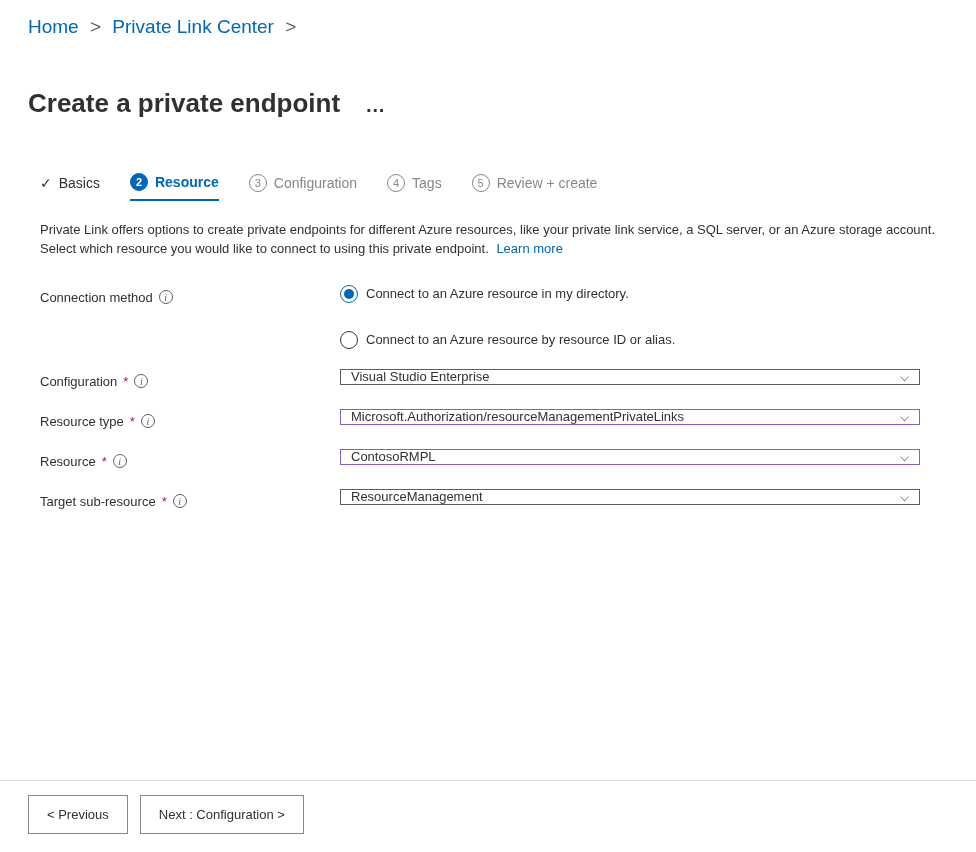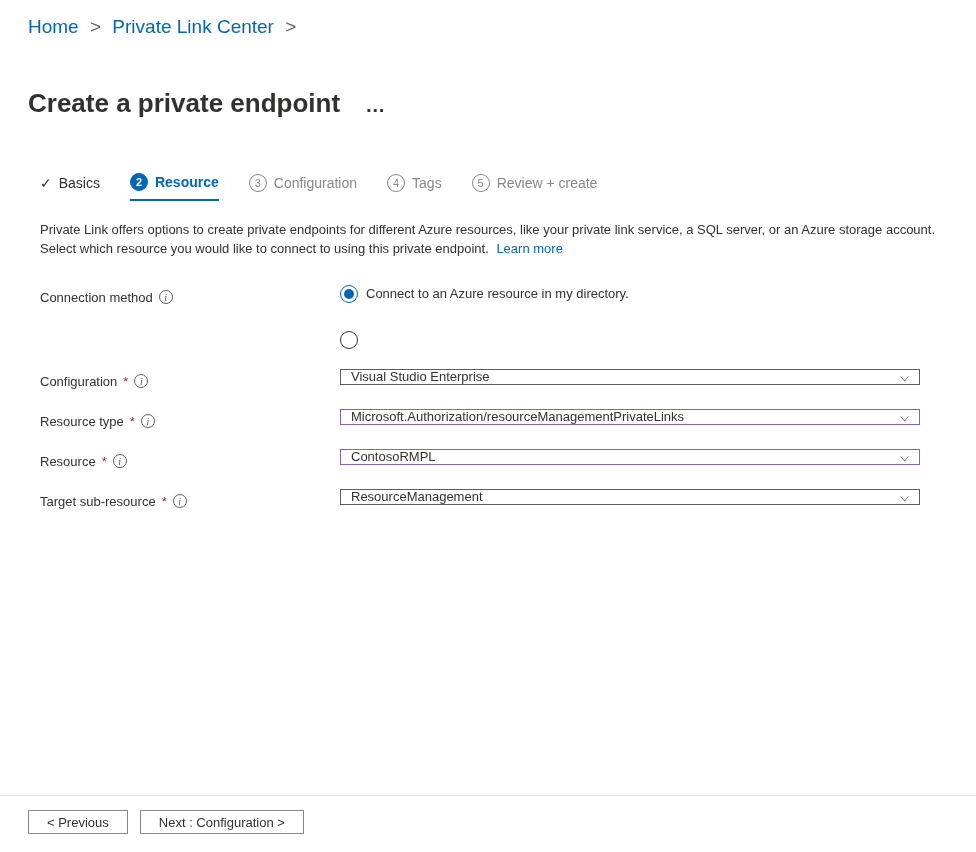--- a/index.html
+++ b/index.html
@@ -114,21 +114,21 @@
   .footer {
     position: absolute;
     bottom: 0; left: 0; right: 0;
     border-top: 1px solid #e1dfdd;
     padding: 14px 28px 18px;
     display: flex;
     gap: 12px;
     background: #fff;
   }
   .btn {
-    height: 24px;
+    height: 39px;
     padding: 0 18px;
     border: 1px solid #8a8886;
     background: #fff;
     font-size: 13px;
     color: #323130;
     cursor: pointer;
   }
 </style>
 </head>
 <body>
@@ -183,20 +183,21 @@
     <div class="form-control">
       <div class="radio-group">
         <label class="radio-item">
           <span class="radio-outer selected">
               <span class="radio-inner"></span>
             </span>
           <span>Connect to an Azure resource in my directory.</span>
         </label>
         <label class="radio-item">
           <span class="radio-outer"></span>
+          <span>Connect to an Azure resource by resource ID or alias.</span>
         </label>
       </div>
     </div>
   </div>
 
   <div class="form-row">
     <div class="form-label">
       <span>Configuration</span>
       <span class="req">*</span>
       <span class="info-icon">i</span>

